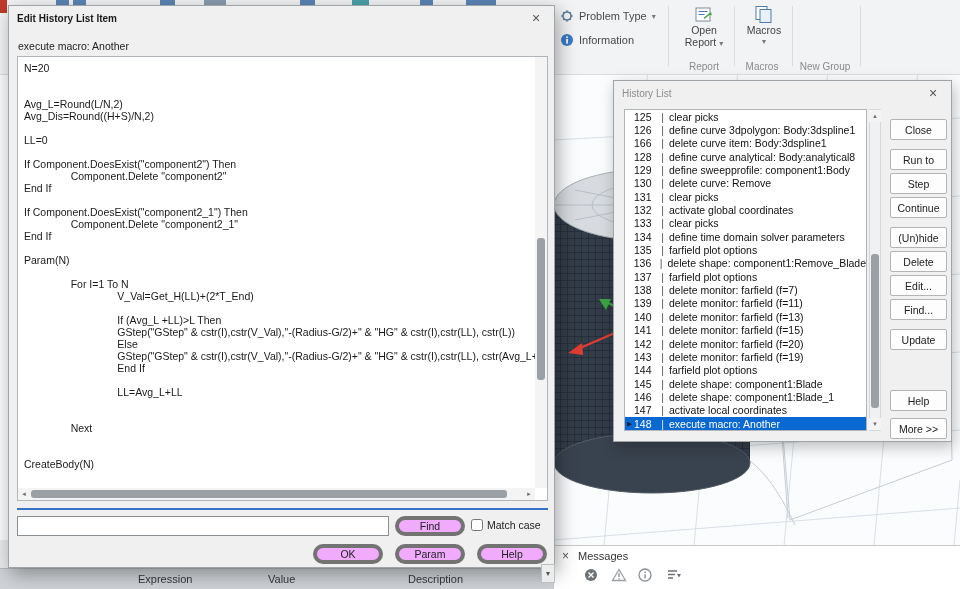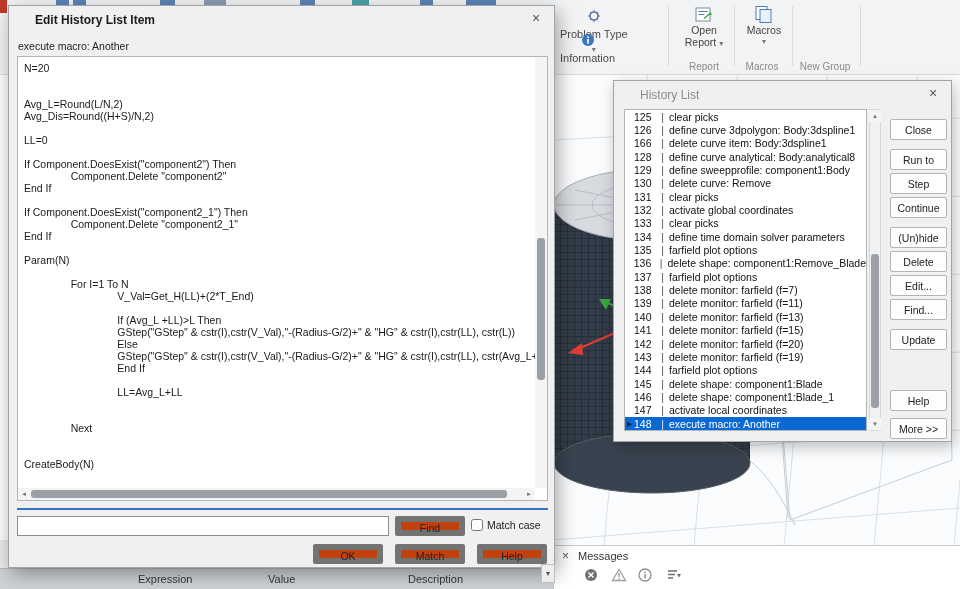--- a/index.html
+++ b/index.html
@@ -5,49 +5,49 @@
   * { margin:0; padding:0; box-sizing:border-box; font-family:"Liberation Sans","DejaVu Sans",sans-serif; }
   html,body { width:960px; height:589px; overflow:hidden; }
   #app { position:relative; width:960px; height:589px; background:#fbfcfd; overflow:hidden; }
 
   
   #bg { position:absolute; left:0; top:0; z-index:0; }
 
   
   .ribbon { position:absolute; left:0; top:0; width:960px; height:75px; background:#f2f3f4; border-bottom:1px solid #dcdcdc; z-index:2; }
   .ribbon .vsep { position:absolute; top:6px; height:60px; width:1px; background:#dcdcdc; }
-  .rrow { position:absolute; display:flex; align-items:center; gap:5px; font-size:11px; color:#4a4a4a; cursor:default;flex-direction:column; }
+  .rrow { position:absolute; display:flex; align-items:center; gap:5px; font-size:11px; color:#4a4a4a; cursor:default; }
   .bigbtn { position:absolute; top:3px; height:60px; display:flex; flex-direction:column; align-items:center; font-size:10.5px; color:#444; padding-top:2px; border-radius:2px; }
   .bigbtn .lbl { line-height:12px; }
   .grouplabel { position:absolute; top:61px; font-size:10px; color:#8a8a8a; text-align:center; }
   .chev { font-size:8px; color:#777; }
 
   .sliver { position:absolute; z-index:3; }
 
   
   .dialog { position:absolute; background:#f0f0f0; border:1px solid #9fa4a9; box-shadow:3px 6px 18px rgba(0,0,0,.35); }
   .titlebar { position:relative; height:26px; cursor:default; }
-  .titletext { position:absolute; left:26px; top:7px; font-size:12px; color:#1a1a1a; font-weight:700; }
+  .titletext { position:absolute; left:8px; top:7px; font-size:10px; color:#1a1a1a; font-weight:700; }
   .titletext.inactive { color:#8c8c8c; font-weight:400; }
   .closebtn { position:absolute; right:6px; top:4px; width:24px; height:18px; text-align:center; font-size:14px; line-height:17px; color:#555; }
 
   
   #editdlg { left:8px; top:5px; width:547px; height:563px; z-index:20; }
   #macroLabel { position:absolute; left:9px; top:34px; font-size:10.5px; color:#222; }
   #codebox { position:absolute; left:8px; top:50px; width:531px; height:445px; background:#fff; border:1px solid #b0b5ba; overflow:hidden; }
   #codepre { position:absolute; left:0; top:0; right:12px; bottom:12px; padding:5px 0 0 6px; font-size:10.5px; line-height:12px; color:#1a1a1a; white-space:pre; tab-size:16; -moz-tab-size:16; overflow:hidden; }
   .vscroll { position:absolute; right:0; top:0; width:12px; bottom:12px; background:#f4f4f4; }
   .hscroll { position:absolute; left:0; bottom:0; height:12px; right:12px; background:#f4f4f4; }
   .sarrow { position:absolute; width:12px; height:12px; font-size:6px; color:#707070; text-align:center; line-height:12px; background:#f4f4f4; }
   .vthumb { position:absolute; left:2px; width:8px; background:#9aa0a6; border-radius:3px; }
   .hthumb { position:absolute; top:2px; height:8px; background:#9aa0a6; border-radius:3px; }
   #bluesep { position:absolute; left:8px; top:502px; width:531px; height:2px; background:#3573c7; }
   #findrow { position:absolute; left:8px; top:510px; width:531px; height:22px; }
   #findinput { position:absolute; left:0; top:0; width:372px; height:20px; border:1px solid #8a8f94; background:#fff; font-size:11px; padding:0 4px; }
-  .ebtn { position:absolute; width:70px; height:20px; background:#c2410c; border:6px solid #737373; border-radius:2px; font-size:10.5px; color:#222; }
+  .ebtn { position:absolute; width:70px; height:20px; background:#f0abfc; border:4px solid #737373; border-radius:10px; font-size:10.5px; color:#222; }
   #matchcase { position:absolute; left:454px; top:3px; display:flex; align-items:flex-start; gap:4px; font-size:10.5px; color:#222; }
   #matchcase input { width:12px; height:12px; }
   #editbtns { position:absolute; left:8px; top:538px; width:531px; height:22px; }
 
   
   #histdlg { left:613px; top:80px; width:339px; height:362px; z-index:15; box-shadow:2px 5px 14px rgba(0,0,0,.25); }
   #histlist { position:absolute; left:10px; top:28px; width:243px; height:322px; background:#fff; border:1px solid #b0b5ba; overflow:hidden; }
   .hrow { display:flex; align-items:center; height:13.35px; font-size:10.5px; color:#111; white-space:nowrap; }
   .hrow .harr { width:9px; padding-left:2px; font-size:6.5px; color:#222; }
   .hrow .hnum { width:24px; }
@@ -442,18 +442,18 @@
       <input id="findinput" type="text" value="" style="">
       <button class="ebtn" style="left:378px;top:0;">Find</button>
       <label id="matchcase">
         <input type="checkbox" style="">
         <span>Match case</span>
       </label>
     </div>
 
     <div id="editbtns">
       <button class="ebtn" style="left:296px;top:0;">OK</button>
-      <button class="ebtn" style="left:378px;top:0;">Match</button>
+      <button class="ebtn" style="left:378px;top:0;">Param</button>
       <button class="ebtn" style="left:460px;top:0;">Help</button>
     </div>
   </div>
 
 </div>
 
 </body></html>

